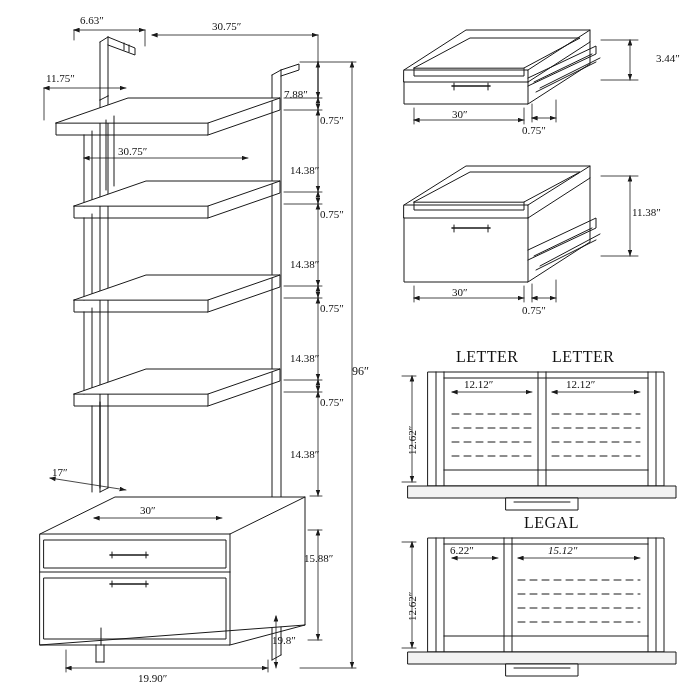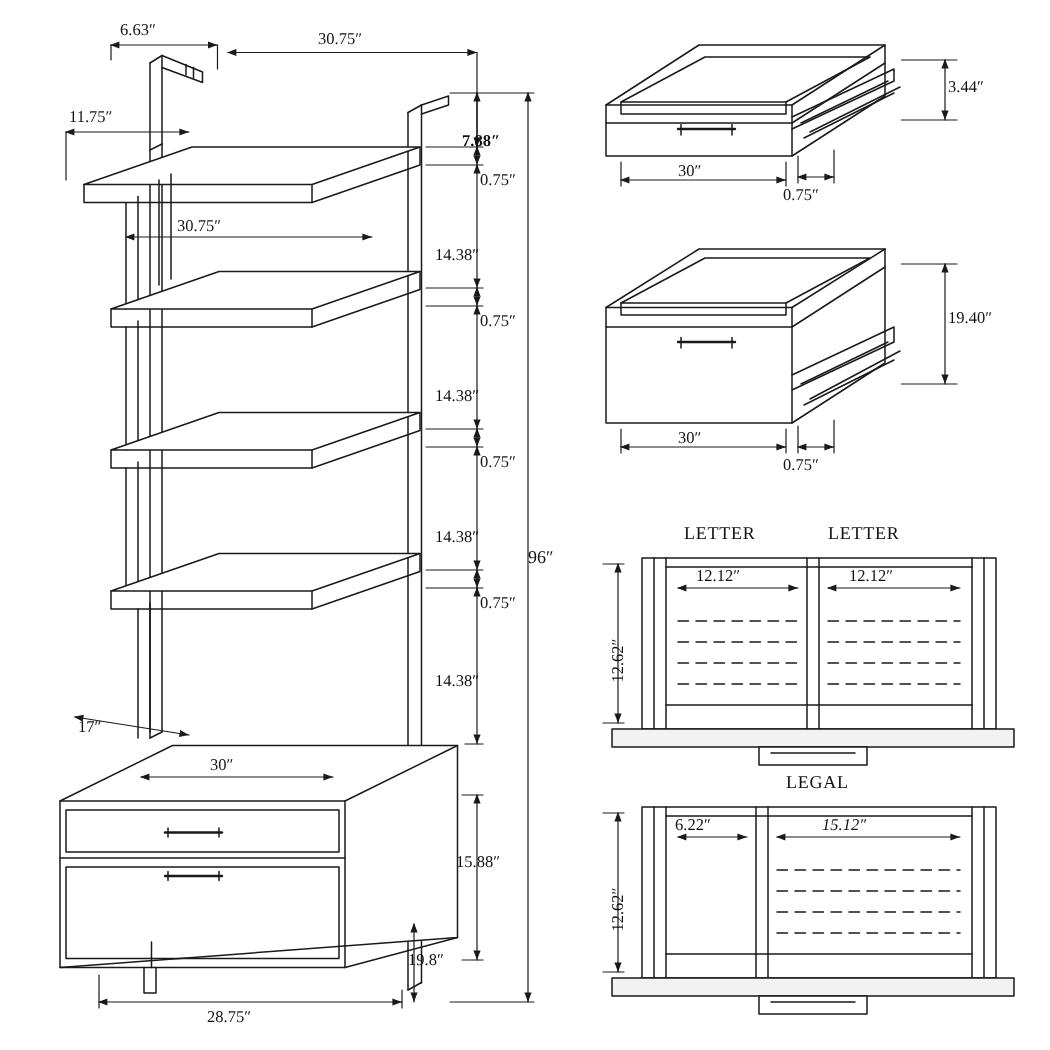--- a/index.html
+++ b/index.html
@@ -1,21 +1,21 @@
 <!DOCTYPE html>
 <html><head>
 <meta charset="utf-8">
 <style>
   html,body{margin:0;padding:0;background:#ffffff;}
   body{width:700px;height:700px;font-family:"Liberation Serif",serif;color:#000;}
   #stage{position:relative;width:700px;height:700px;overflow:hidden;}
   svg{position:absolute;left:0;top:0;}
   .lbl{position:absolute;font-family:"Liberation Serif",serif;font-size:11px;color:#111;white-space:nowrap;}
   .lbl.big{font-size:12px;}
-  .lbl.cap{font-size:12px;letter-spacing:.5px;}
+  .lbl.cap{font-size:16px;letter-spacing:.5px;}
   .rot{transform-origin:0 0;}
 </style>
 </head>
 <body>
 
 <div id="stage">
 
 <svg width="700" height="700" viewBox="0 0 700 700">
   <defs>
     <marker id="ah" markerWidth="9" markerHeight="9" refX="8" refY="3" orient="auto" markerUnits="strokeWidth">
@@ -271,42 +271,42 @@
             <path d="M402,648 L416,648"></path>
     </g>
   </g>
 
   </g>
 </svg>
 
 <div class="lbl" style="left:80px;top:14px;">6.63″</div>
 <div class="lbl" style="left:212px;top:20px;">30.75″</div>
 <div class="lbl" style="left:46px;top:72px;">11.75″</div>
-<div class="lbl" style="left:308px;top:88px;font-weight:bold;">7.88″</div>
+<div class="lbl" style="left:284px;top:88px;">7.88″</div>
 <div class="lbl" style="left:320px;top:114px;">0.75″</div>
 <div class="lbl" style="left:118px;top:145px;">30.75″</div>
 <div class="lbl" style="left:290px;top:164px;">14.38″</div>
 <div class="lbl" style="left:320px;top:208px;">0.75″</div>
 <div class="lbl" style="left:290px;top:258px;">14.38″</div>
 <div class="lbl" style="left:320px;top:302px;">0.75″</div>
 <div class="lbl" style="left:290px;top:352px;">14.38″</div>
 <div class="lbl" style="left:320px;top:396px;">0.75″</div>
 <div class="lbl" style="left:290px;top:448px;">14.38″</div>
 <div class="lbl big" style="left:352px;top:364px;">96″</div>
-<div class="lbl" style="left:52px;top:466px;margin-top:13px;">17″</div>
+<div class="lbl" style="left:52px;top:466px;">17″</div>
 <div class="lbl" style="left:140px;top:504px;">30″</div>
-<div class="lbl" style="left:304px;top:552px;margin-top:17px;">15.88″</div>
+<div class="lbl" style="left:304px;top:552px;">15.88″</div>
 <div class="lbl" style="left:272px;top:634px;">19.8″</div>
-<div class="lbl" style="left:138px;top:672px;">28.75″</div>
-
-<div class="lbl" style="left:632px;top:52px;text-align:center;">3.44″</div>
+<div class="lbl" style="left:138px;top:672px;">19.90″</div>
+
+<div class="lbl" style="left:656px;top:52px;text-align:center;">3.44″</div>
 <div class="lbl" style="left:452px;top:108px;">30″</div>
 <div class="lbl" style="left:522px;top:124px;">0.75″</div>
 
-<div class="lbl" style="left:632px;top:206px;">19.40″</div>
+<div class="lbl" style="left:632px;top:206px;">11.38″</div>
 <div class="lbl" style="left:452px;top:286px;">30″</div>
 <div class="lbl" style="left:522px;top:304px;">0.75″</div>
 
 <div class="lbl cap" style="left:456px;top:348px;">LETTER</div>
 <div class="lbl cap" style="left:552px;top:348px;">LETTER</div>
 <div class="lbl" style="left:464px;top:378px;">12.12″</div>
 <div class="lbl" style="left:566px;top:378px;">12.12″</div>
 <div class="lbl rot" style="left:406px;top:455px;transform:rotate(-90deg);">12.62″</div>
 
 <div class="lbl cap" style="left:524px;top:514px;">LEGAL</div>

